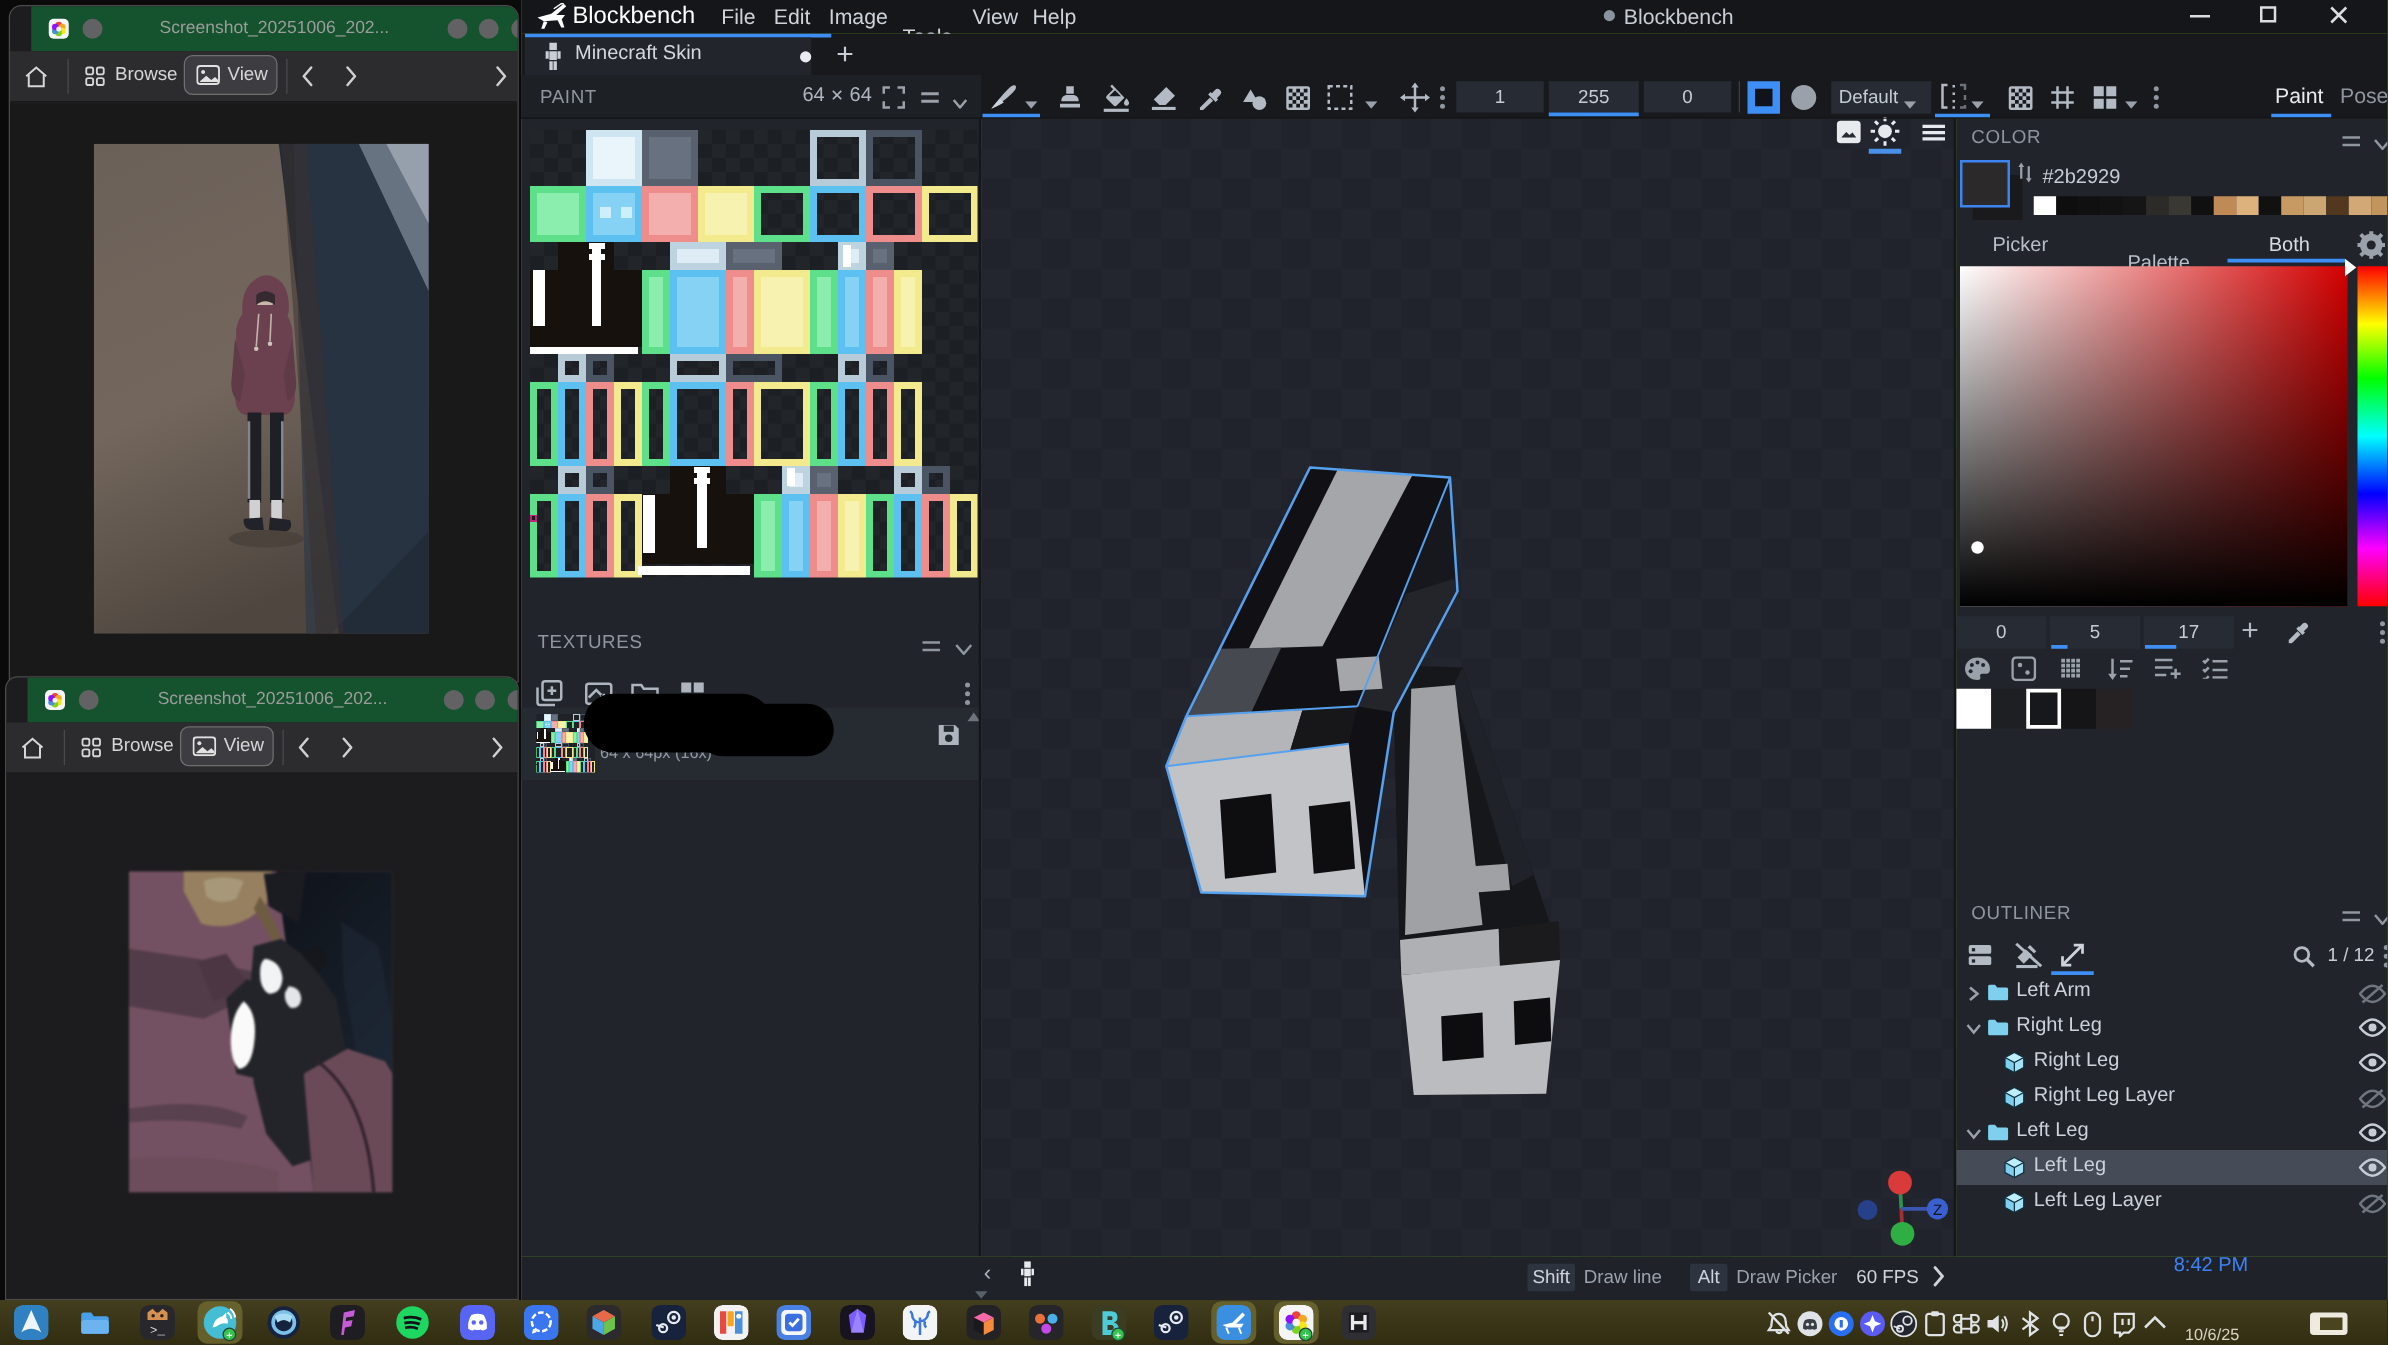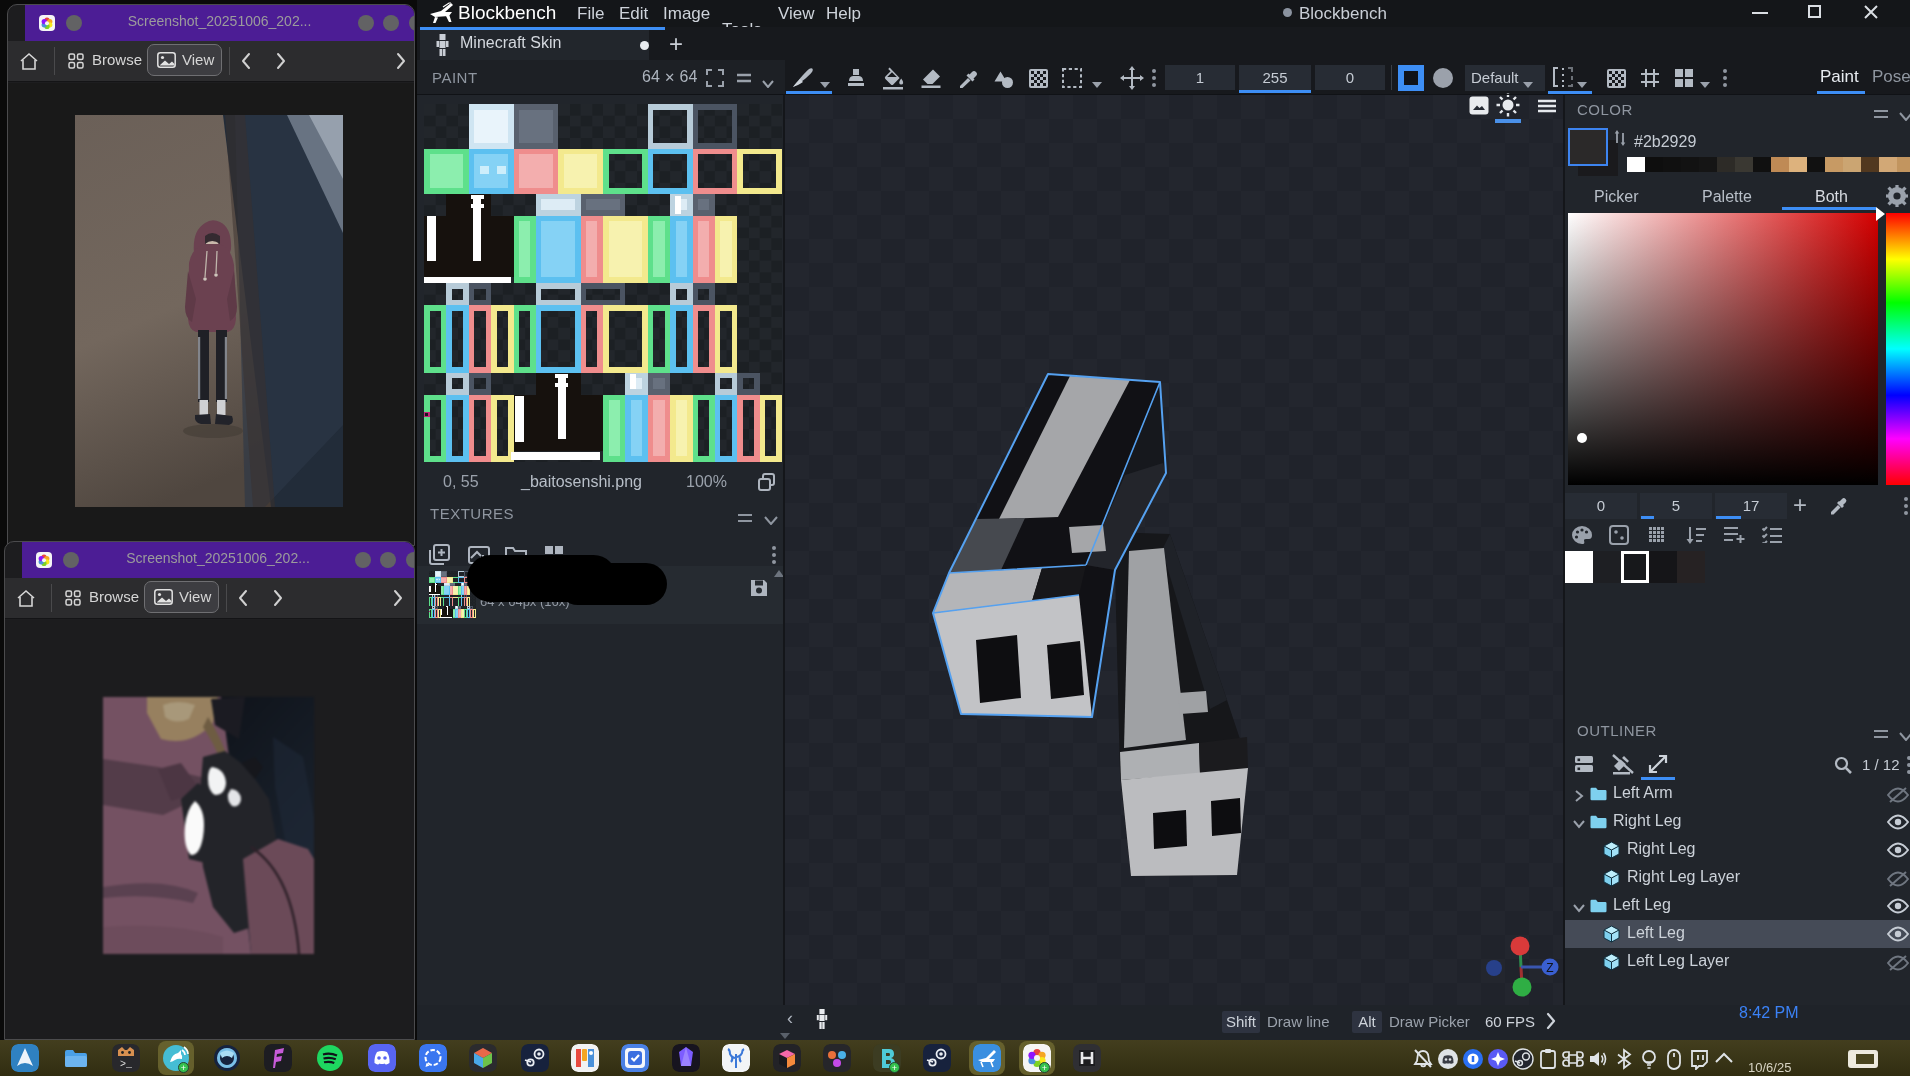--- a/index.html
+++ b/index.html
@@ -1,20 +1,20 @@
 <!DOCTYPE html>
 <html><head><meta charset="utf-8"><style>
 *{margin:0;padding:0;box-sizing:border-box}
 html,body{width:1910px;height:1076px;overflow:hidden;background:#050505;
  font-family:"Liberation Sans",sans-serif;}
 .abs{position:absolute}
 #screen{position:relative;width:1910px;height:1076px;background:#0a0a0a}
 
 .vwin{position:absolute;background:#1d1d1f;border:1px solid #4b4b4d;border-radius:10px 10px 0 0;overflow:hidden}
-.vtitle{position:absolute;left:17px;right:0;top:0;height:36px;background:#4c1d95;color:#9c9c9c;font-size:14px}
+.vtitle{position:absolute;left:17px;right:0;top:0;height:36px;background:#14532d;color:#9c9c9c;font-size:14px}
 .vtool{position:absolute;left:0;right:0;background:#2c2c2e;border-bottom:1px solid #141416}
 .vbtn{position:absolute;border:1px solid #6f6f72;border-radius:7px;background:#3d3d41;color:#d6d6d6;font-size:15px}
 .vcontent{position:absolute;left:0;right:0;background:#1c1c1e}
 .circ{position:absolute;width:16px;height:16px;border-radius:50%;background:#626264}
 
 #bb{position:absolute;left:417px;top:0;width:1493px;height:1040px;background:#84cc16}
 .mtxt{color:#ced3da;font-size:17px}
 .panel{position:absolute;background:#21252b}
 .phead{color:#8f96a0;font-size:15px;letter-spacing:0.5px}
 .blue{background:#3d8ef5}
@@ -616,29 +616,20 @@
             <rect x="56" y="53" width="1" height="10" fill="#ef8d8d"></rect>
             <rect x="59" y="53" width="1" height="10" fill="#ef8d8d"></rect>
             <rect x="60" y="52" width="4" height="1" fill="#f3e98d"></rect>
             <rect x="60" y="63" width="4" height="1" fill="#f3e98d"></rect>
             <rect x="60" y="53" width="1" height="10" fill="#f3e98d"></rect>
             <rect x="63" y="53" width="1" height="10" fill="#f3e98d"></rect>
             <rect x="0" y="55" width="1" height="1" fill="#c2247a"></rect>
             <rect x="0.25" y="55.25" width="0.5" height="0.5" fill="#17191d"></rect>
           </g>
         </svg>
-        <div class="abs" style="left:0;top:371px;width:368px;height:34px;color:#9ba2ac;font-size:16px">
-          <span class="abs" style="left:26px;top:7px">0, 55</span>
-          <span class="abs" style="left:104px;top:7px;color:#b8bfc8">_baitosenshi.png</span>
-          <span class="abs" style="left:269px;top:7px">100%</span>
-          <span class="abs" style="left:340px;top:6px"><svg width="20" height="20" viewBox="0 0 20 20" style="">
-              <rect x="6" y="2" width="11" height="11" rx="2" fill="none" stroke="#aeb5bf" stroke-width="2"></rect>
-              <rect x="2" y="7" width="11" height="11" rx="2" fill="#21252b" stroke="#aeb5bf" stroke-width="2"></rect>
-            </svg></span>
-        </div>
         <div class="phead abs" style="left:13px;top:410px">TEXTURES</div>
         <div class="abs" style="left:320px;top:415px"><svg width="16" height="12" viewBox="0 0 16 12" style="">
             <g stroke="#8f96a0" stroke-width="2">
               <path d="M1 3 H15 M1 9 H15"></path>
             </g>
           </svg></div>
         <div class="abs" style="left:347px;top:416px"><svg width="14" height="9" viewBox="0 0 14 9" style="">
             <path d="M1 1 L7 8 L13 1" fill="none" stroke="#8f96a0" stroke-width="2"></path>
           </svg></div>
         <div class="abs" style="left:11px;top:448px"><svg width="24" height="24" viewBox="0 0 24 24" style="">
@@ -789,21 +780,21 @@
         <div class="abs" style="left:188px;top:62px;width:18px;height:15px;background:#101010"></div>
         <div class="abs" style="left:206px;top:62px;width:18px;height:15px;background:#bf8a55"></div>
         <div class="abs" style="left:224px;top:62px;width:18px;height:15px;background:#ddb27d"></div>
         <div class="abs" style="left:242px;top:62px;width:18px;height:15px;background:#111111"></div>
         <div class="abs" style="left:260px;top:62px;width:18px;height:15px;background:#c79a64"></div>
         <div class="abs" style="left:278px;top:62px;width:18px;height:15px;background:#cba572"></div>
         <div class="abs" style="left:296px;top:62px;width:18px;height:15px;background:#51381f"></div>
         <div class="abs" style="left:314px;top:62px;width:18px;height:15px;background:#d2a876"></div>
         <div class="abs" style="left:332px;top:62px;width:18px;height:15px;background:#c2955f"></div>
         <div class="abs" style="left:29px;top:93px;color:#b8bfc8;font-size:16px">Picker</div>
-        <div class="abs" style="left:137px;top:93px;color:#b8bfc8;font-size:16px">Palette</div>
+        <div class="abs" style="left:137px;top:107px;color:#b8bfc8;font-size:16px">Palette</div>
         <div class="abs" style="left:250px;top:93px;color:#d8dce2;font-size:16px">Both</div>
         <div class="abs" style="left:217px;top:112px;width:94px;height:3px;background:#3d8ef5"></div>
         <div class="abs" style="left:321px;top:90px"><svg width="22" height="22" viewBox="0 0 22 22" style="">
             <path d="M11 7 a4 4 0 1 0 0 8 a4 4 0 1 0 0-8 M11 1.5 L12.3 4.5 L14.8 3.2 L15.5 6.3 L18.8 5.9 L18 9 L21 10 L19 12.5 L21 15 L18 16 L18.8 19.1 L15.5 18.7 L14.8 21.8 L12.3 20.5 L11 23.5 Z" fill="none"></path>
             <g fill="#9aa1ab">
               <circle cx="11" cy="11" r="9"></circle>
               <circle cx="11" cy="11" r="3.6" fill="#21252b"></circle>
               <rect x="9.4" y="-1" width="3.2" height="4"></rect>
               <rect x="9.4" y="19" width="3.2" height="4"></rect>
               <rect x="-1" y="9.4" width="4" height="3.2"></rect>

